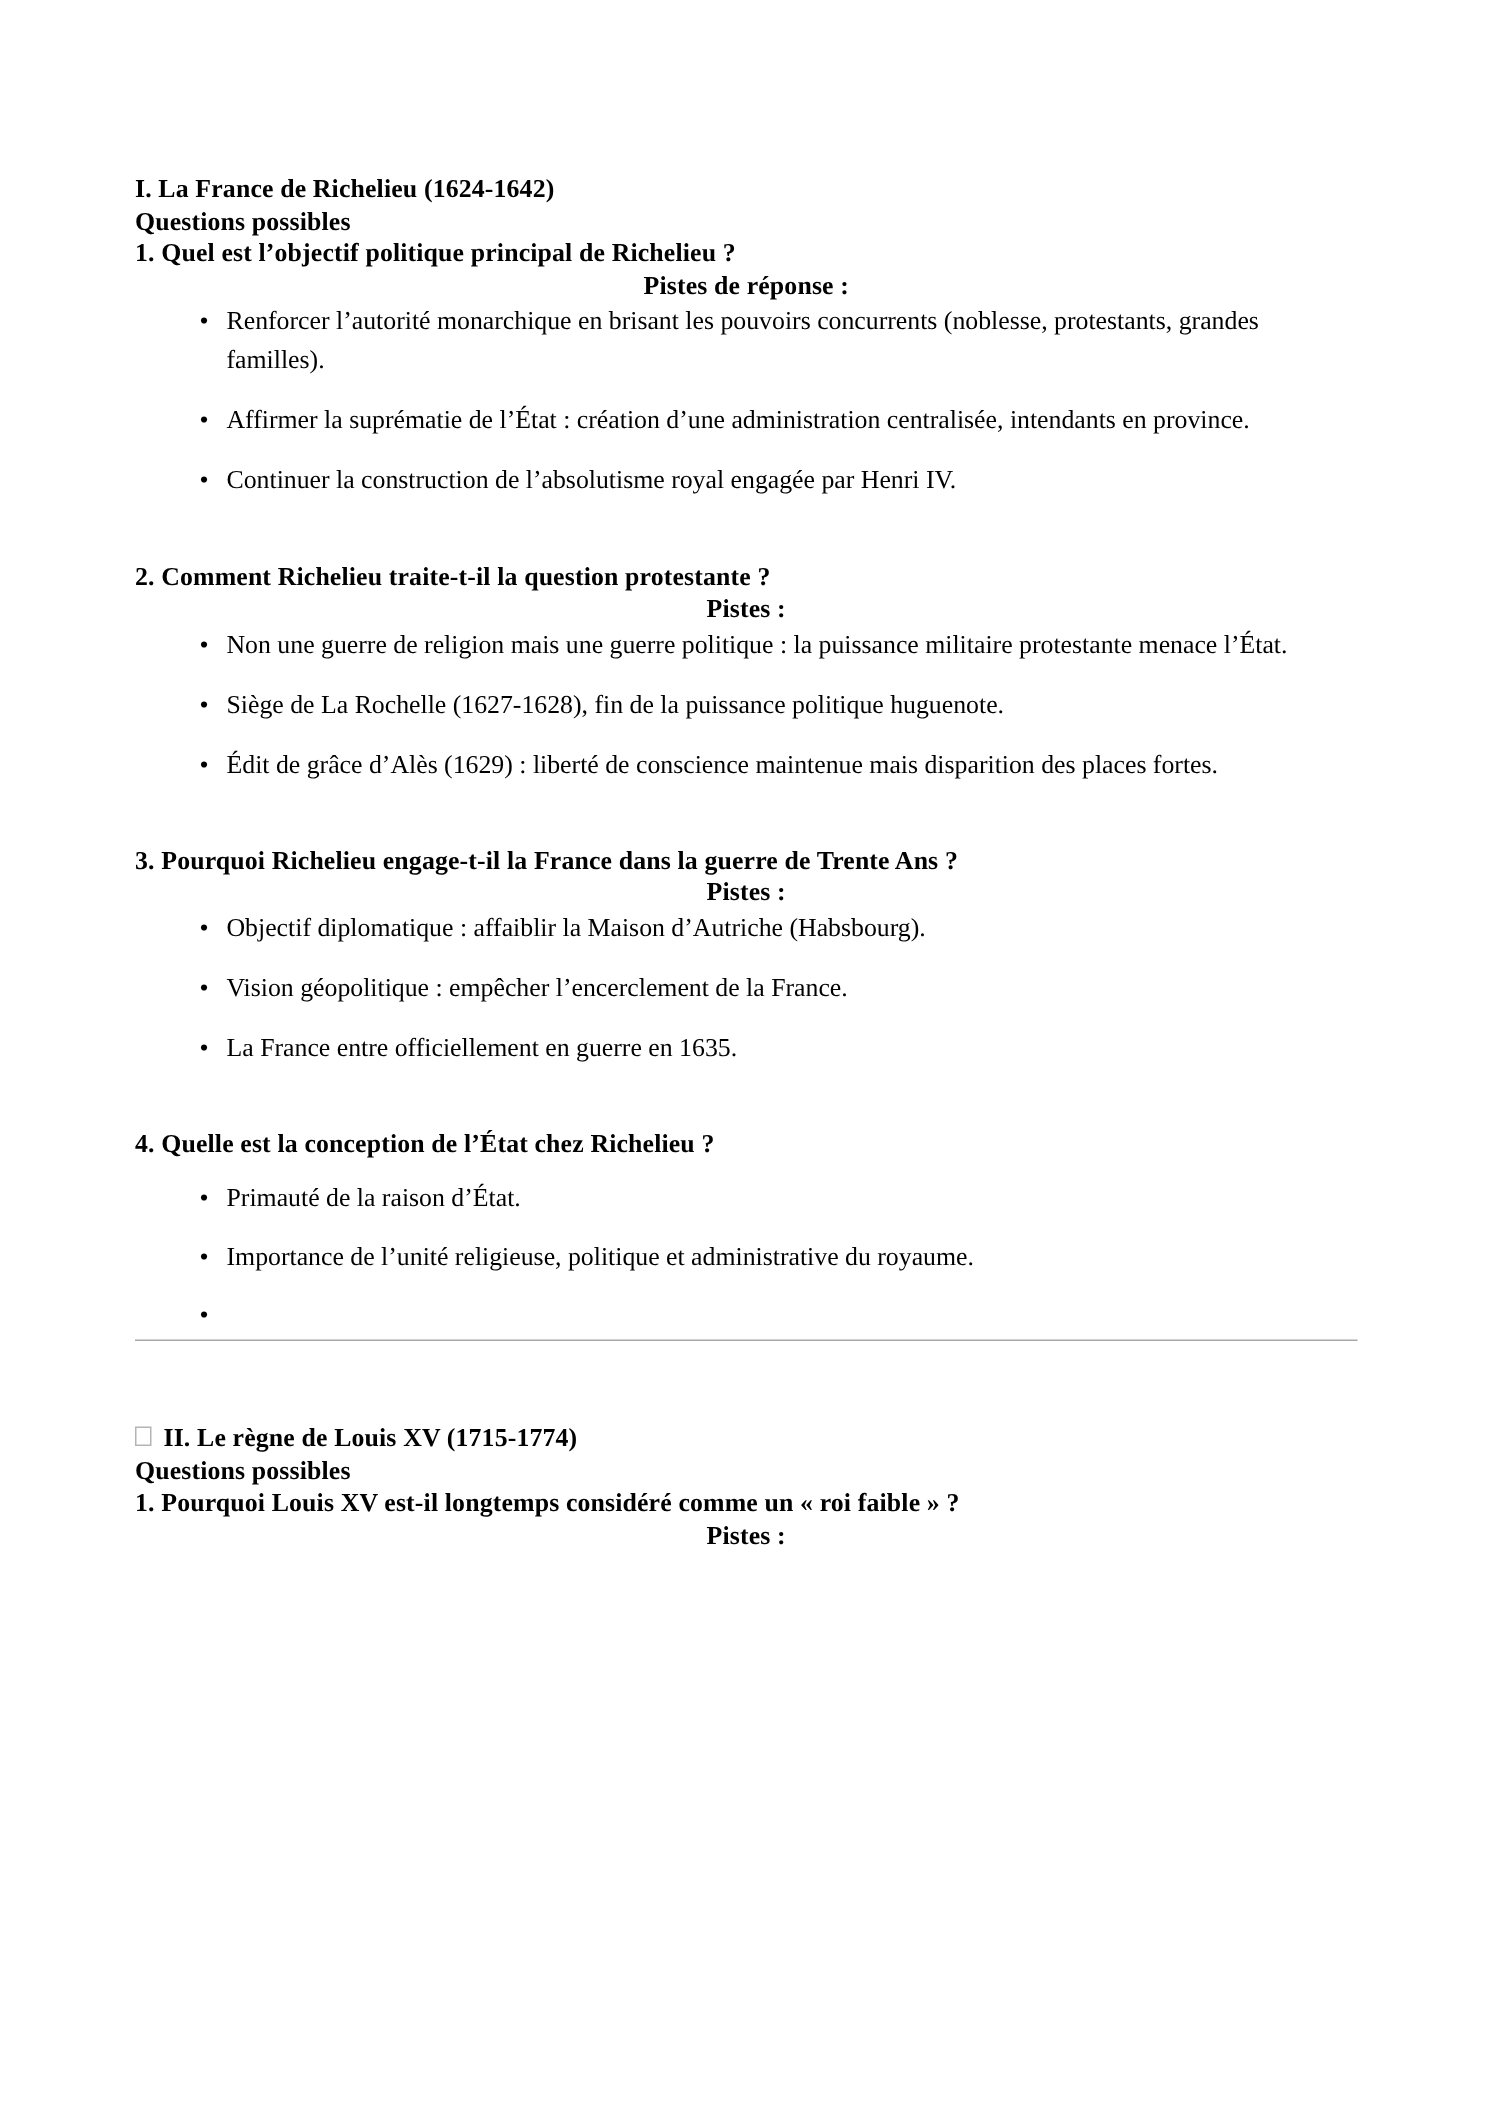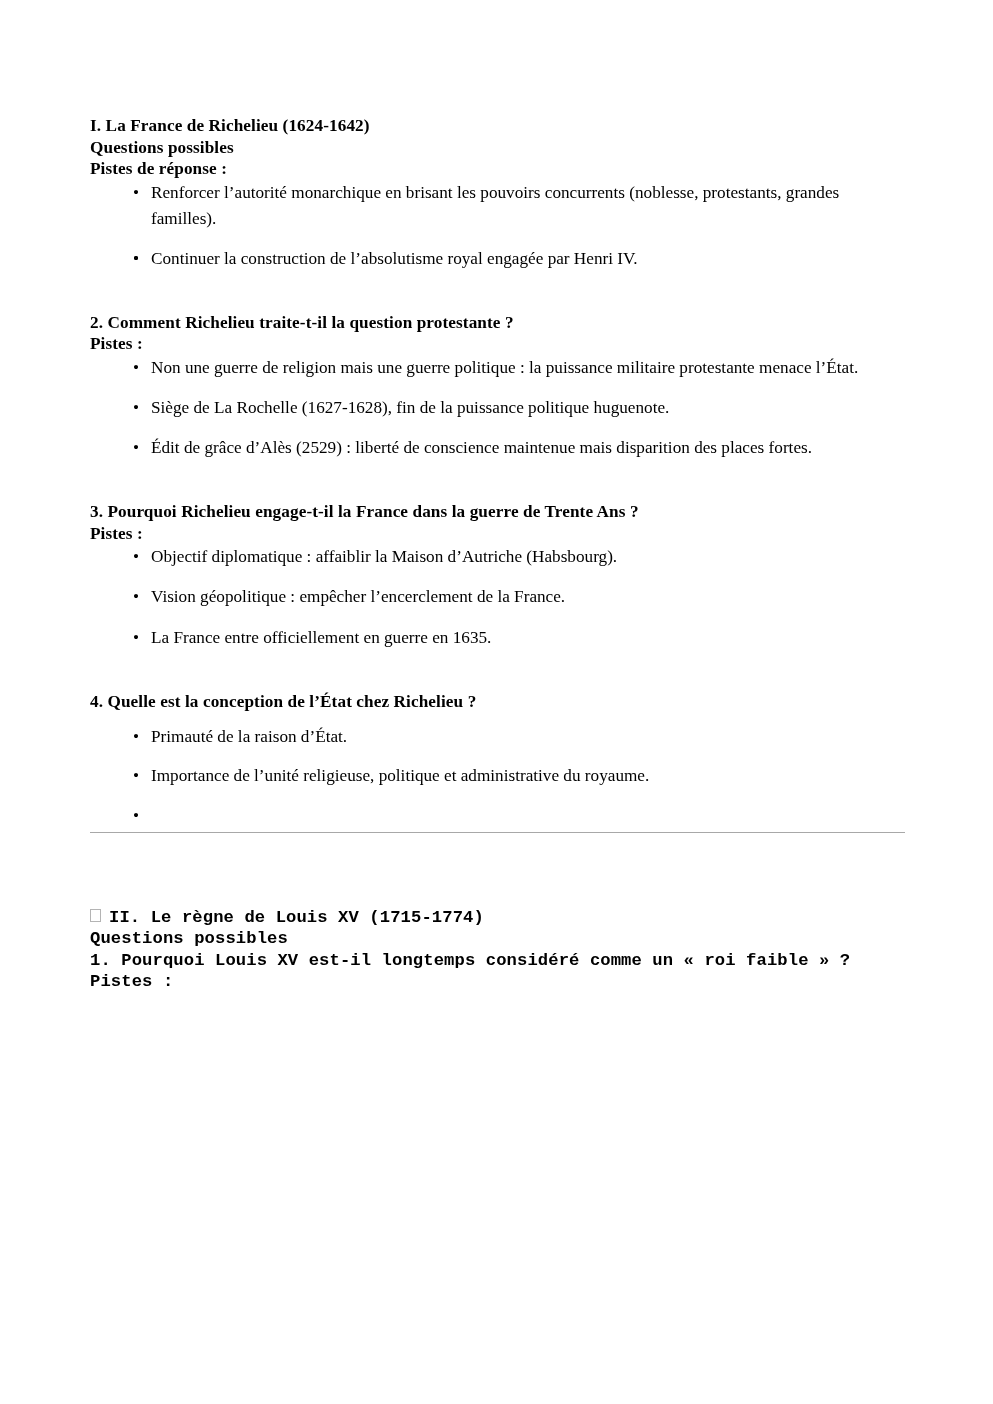--- a/index.html
+++ b/index.html
@@ -39,20 +39,21 @@
     margin: 0 0 30px 0;
   }
   .sub-label {
     margin: 0 0 23px 0;
   }
   .question {
     margin: 0 0 5px 0;
   }
   .pistes {
     margin: 0 0 15px 0;
+    text-align: center;
   }
   .gap-before {
     margin-top: 40px;
   }
 
   
   ul.bullets {
     list-style: none;
     margin: 0;
     padding: 0;
@@ -96,45 +97,46 @@
     display: inline-block;
     width: 11px;
     height: 13px;
     border: 1px solid #b4b4b4;
     box-sizing: border-box;
     vertical-align: 0px;
     margin-right: 8px;
   }
 
   .section-two {
-    margin-top: 74px;
-    font-family: Liberation Mono, monospace;
+    margin-top: 54px;
   }
 </style>
 </head>
 <body>
 
 <div class="page">
   <div class="content">
 
     <section>
 
       <p class="doc-h block-title">I. La France de Richelieu (1624-1642)</p>
 
       <p class="doc-h sub-label">Questions possibles</p>
 
       <div>
+        <p class="doc-h question">1. Quel est l’objectif politique principal de Richelieu ?</p>
         <p class="doc-h pistes">Pistes de réponse :</p>
         <ul class="bullets">
           <li>
             <span class="bullet-dot">•</span>
             <span>Renforcer l’autorité monarchique en brisant les pouvoirs concurrents (noblesse, protestants, grandes familles).</span>
           </li>
           <li>
             <span class="bullet-dot">•</span>
+            <span>Affirmer la suprématie de l’État : création d’une administration centralisée, intendants en province.</span>
           </li>
           <li>
             <span class="bullet-dot">•</span>
             <span>Continuer la construction de l’absolutisme royal engagée par Henri IV.</span>
           </li>
         </ul>
       </div>
 
       <div class="gap-before">
         <p class="doc-h question">2. Comment Richelieu traite-t-il la question protestante ?</p>
@@ -143,21 +145,21 @@
           <li>
             <span class="bullet-dot">•</span>
             <span>Non une guerre de religion mais une guerre politique : la puissance militaire protestante menace l’État.</span>
           </li>
           <li>
             <span class="bullet-dot">•</span>
             <span>Siège de La Rochelle (1627-1628), fin de la puissance politique huguenote.</span>
           </li>
           <li>
             <span class="bullet-dot">•</span>
-            <span>Édit de grâce d’Alès (2529) : liberté de conscience maintenue mais disparition des places fortes.</span>
+            <span>Édit de grâce d’Alès (1629) : liberté de conscience maintenue mais disparition des places fortes.</span>
           </li>
         </ul>
       </div>
 
       <div class="gap-before">
         <p class="doc-h question">3. Pourquoi Richelieu engage-t-il la France dans la guerre de Trente Ans ?</p>
         <p class="doc-h pistes">Pistes :</p>
         <ul class="bullets">
           <li>
             <span class="bullet-dot">•</span>

